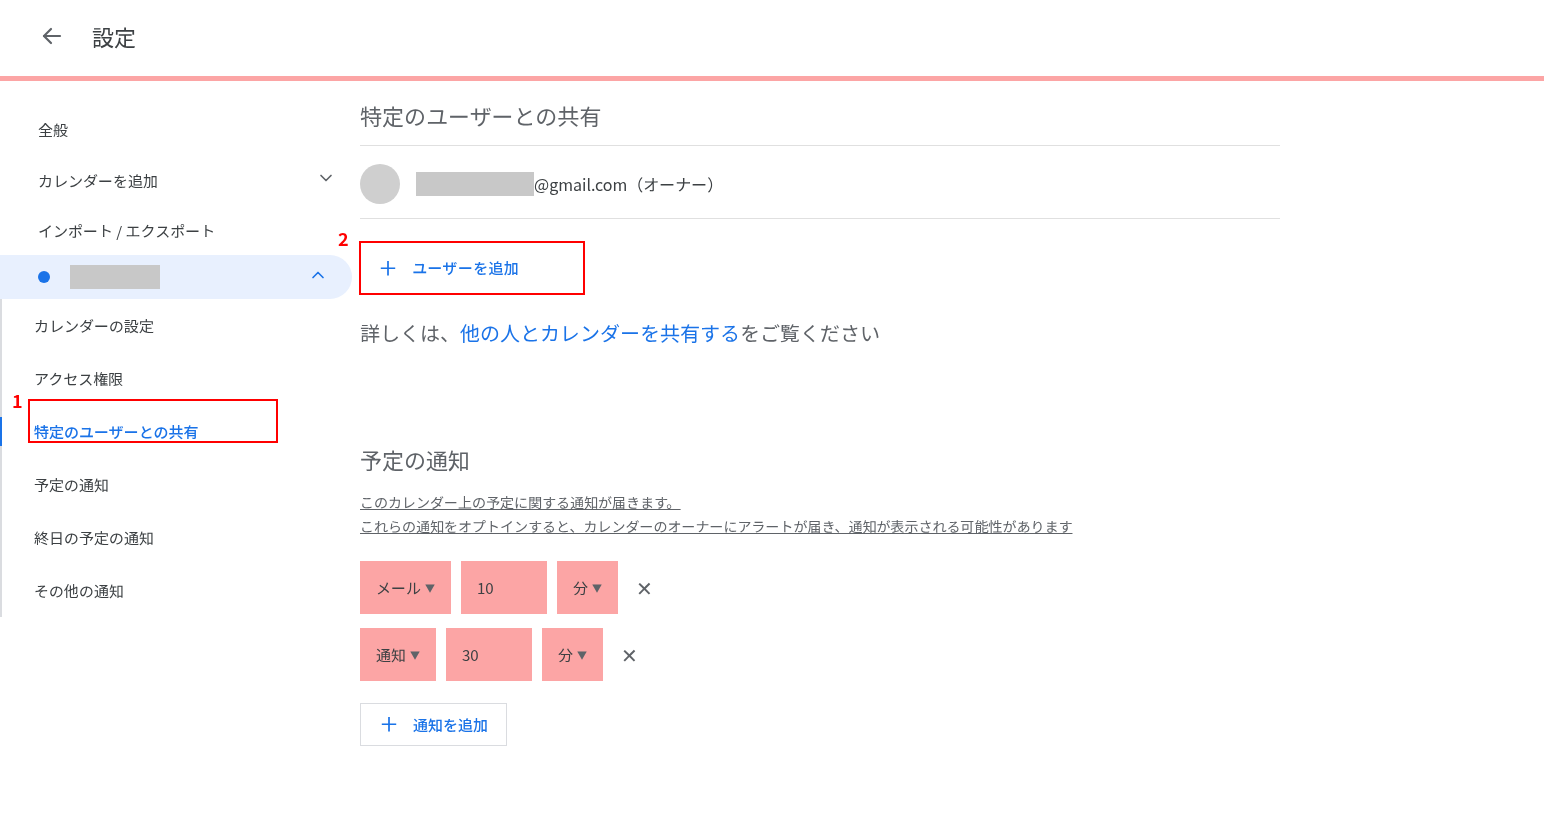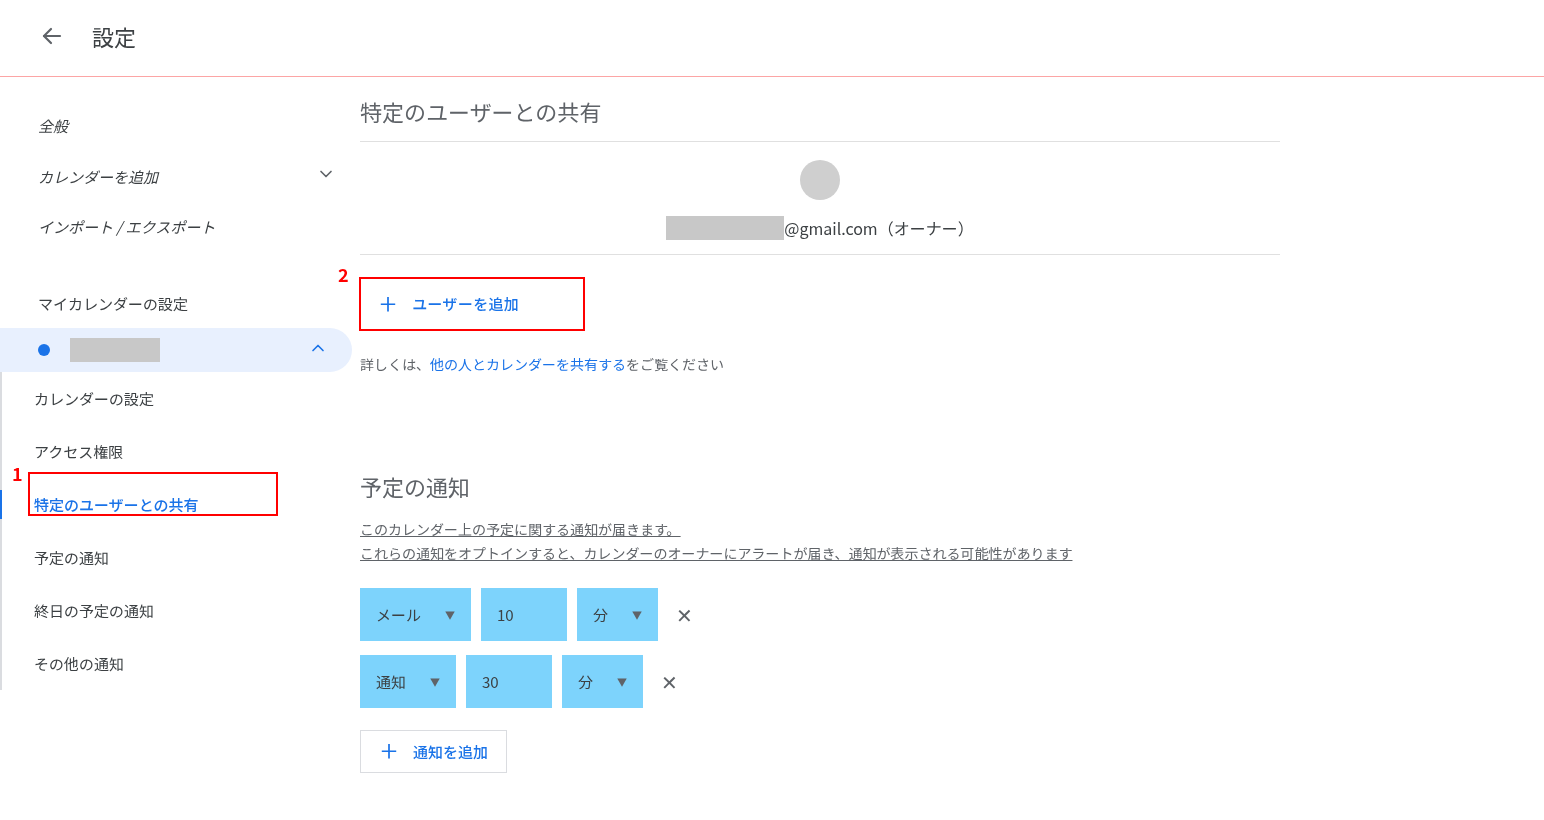--- a/index.html
+++ b/index.html
@@ -6,21 +6,21 @@
   body {
     font-family: "Noto Sans JP", "Helvetica Neue", Arial, sans-serif;
     background: #fff;
     color: #3c4043;
     font-size: 14px;
   }
   .header {
     display: flex;
     align-items: center;
     padding: 20px 24px 24px 40px;
-    border-bottom: 1px solid #fca5a5;
+    border-bottom: 5px solid #fca5a5;
     gap: 28px;
   }
   .back-arrow {
     color: #5f6368;
     cursor: pointer;
     display:flex;
     align-items:center;
     justify-content:center;
   }
   .header-title {
@@ -37,21 +37,20 @@
     flex-shrink:0;
   }
   .nav-item {
     padding: 14px 24px 14px 38px;
     font-size: 15px;
     color: #3c4043;
     cursor: pointer;
     display: flex;
     align-items: center;
     justify-content: space-between;
-    font-style: italic;
   }
   .nav-section-title {
     padding: 14px 24px 14px 38px;
     font-size: 15px;
     color: #3c4043;
     margin-top: 28px;
   }
   .cal-item {
     display: flex;
     align-items: center;
@@ -137,21 +136,20 @@
     padding-bottom: 14px;
     border-bottom: 1px solid #e0e0e0;
   }
   .user-row {
     display: flex;
     align-items: center;
     padding: 18px 0 14px 0;
     gap: 16px;
     border-bottom: 1px solid #e0e0e0;
     position: relative;
-    flex-direction: column;
   }
   .avatar {
     width: 40px;
     height: 40px;
     border-radius: 50%;
     background: #cfcfcf;
   }
   .email-redact {
     width: 118px;
     height: 24px;
@@ -190,21 +188,21 @@
   }
   .annot-label-2 {
     position:absolute;
     left: -22px;
     top: -22px;
     color:#ff0000;
     font-weight:bold;
     font-size:18px;
   }
   .help-text {
-    font-size: 14px;
+    font-size: 20px;
     color: #5f6368;
   }
   .help-link {
     color: #1a73e8;
     text-decoration: none;
   }
   .notif-desc {
     font-size: 14px;
     color: #5f6368;
     margin: 10px 0 22px 0;
@@ -212,27 +210,27 @@
     max-width: 920px;
     text-decoration: underline;
   }
   .notif-row {
     display: flex;
     align-items: center;
     gap: 10px;
     margin-bottom: 14px;
   }
   .chip {
-    background: #7dd3fc;
+    background: #fca5a5;
     padding: 16px 16px;
     color: #3c4043;
     font-size: 15px;
     display: inline-flex;
     align-items: center;
-    gap: 24px;
+    gap: 4px;
     min-height: 42px;
   }
   .chip.val { min-width: 86px; }
   .close-x {
     color: #5f6368;
     font-size: 20px;
     cursor: pointer;
     padding: 0 8px;
   }
   .add-notif-btn {
@@ -274,21 +272,20 @@
       <span class="chevron">
         <svg width="20" height="20" viewBox="0 0 24 24" fill="none" stroke="#5f6368" stroke-width="2" stroke-linecap="round" stroke-linejoin="round">
             <polyline points="6 9 12 15 18 9"></polyline>
           </svg>
       </span>
     </div>
     <div class="nav-item">
       <span>インポート / エクスポート</span>
     </div>
 
-    <div class="nav-section-title">マイカレンダーの設定</div>
 
     <div class="cal-item">
       <div class="cal-left">
         <div class="cal-dot"></div>
         <div class="cal-name-redact"></div>
       </div>
       <span class="chevron">
         <svg width="20" height="20" viewBox="0 0 24 24" fill="none" stroke="#1a73e8" stroke-width="2" stroke-linecap="round" stroke-linejoin="round">
             <polyline points="6 15 12 9 18 15"></polyline>
           </svg>

